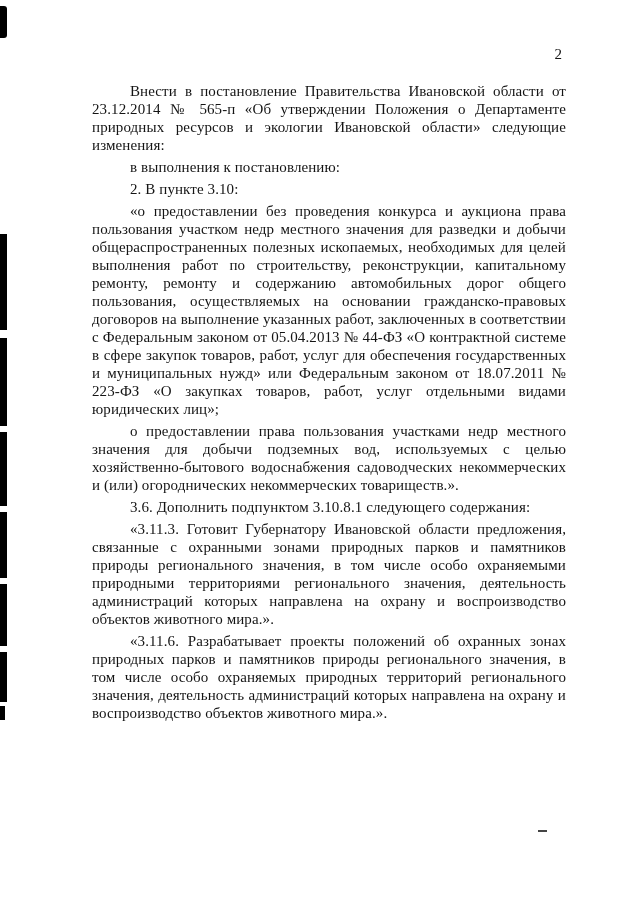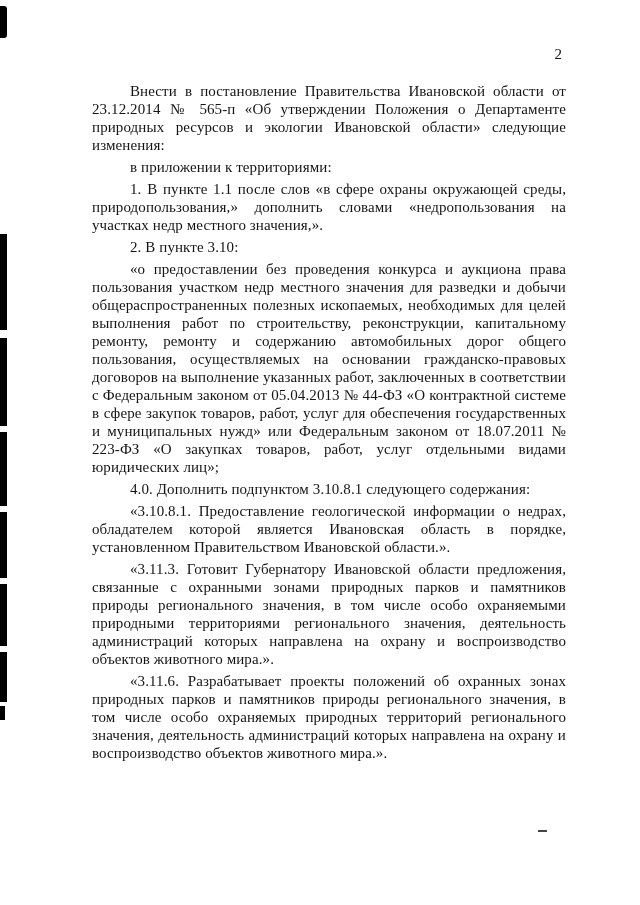--- a/index.html
+++ b/index.html
@@ -55,26 +55,25 @@
 </style>
 </head>
 <body>
 
 <div class="page">
 
   <div class="page-number">2</div>
 
   <div class="content">
     <p>Внести в постановление Правительства Ивановской области от 23.12.2014 № 565-п «Об утверждении Положения о Департаменте природных ресурсов и экологии Ивановской области» следующие изменения:</p>
-    <p>в приложении к территориями:</p>
-    <p>1. В пункте 1.1 после слов «в сфере охраны окружающей среды, природопользования,» дополнить словами «недропользования на участках недр местного значения,».</p>
+    <p>в выполнения к постановлению:</p>
     <p>2. В пункте 3.10:</p>
     <p>«о предоставлении без проведения конкурса и аукциона права пользования участком недр местного значения для разведки и добычи общераспространенных полезных ископаемых, необходимых для целей выполнения работ по строительству, реконструкции, капитальному ремонту, ремонту и содержанию автомобильных дорог общего пользования, осуществляемых на основании гражданско-правовых договоров на выполнение указанных работ, заключенных в соответствии с Федеральным законом от 05.04.2013 № 44-ФЗ «О контрактной системе в сфере закупок товаров, работ, услуг для обеспечения государственных и муниципальных нужд» или Федеральным законом от 18.07.2011 № 223-ФЗ «О закупках товаров, работ, услуг отдельными видами юридических лиц»;</p>
-    <p>4.0. Дополнить подпунктом 3.10.8.1 следующего содержания:</p>
-    <p>«3.10.8.1. Предоставление геологической информации о недрах, обладателем которой является Ивановская область в порядке, установленном Правительством Ивановской области.».</p>
+    <p>о предоставлении права пользования участками недр местного значения для добычи подземных вод, используемых с целью хозяйственно-бытового водоснабжения садоводческих некоммерческих и (или) огороднических некоммерческих товариществ.».</p>
+    <p>3.6. Дополнить подпунктом 3.10.8.1 следующего содержания:</p>
     <p>«3.11.3. Готовит Губернатору Ивановской области предложения, связанные с охранными зонами природных парков и памятников природы регионального значения, в том числе особо охраняемыми природными территориями регионального значения, деятельность администраций которых направлена на охрану и воспроизводство объектов животного мира.».</p>
     <p>«3.11.6. Разрабатывает проекты положений об охранных зонах природных парков и памятников природы регионального значения, в том числе особо охраняемых природных территорий регионального значения, деятельность администраций которых направлена на охрану и воспроизводство объектов животного мира.».</p>
   </div>
 
   <div class="scan-mark mark-corner"></div>
   <div class="scan-mark mark-l1"></div>
   <div class="scan-mark mark-l2"></div>
   <div class="scan-mark mark-l3"></div>
   <div class="scan-mark mark-l4"></div>
   <div class="scan-mark mark-l5"></div>

